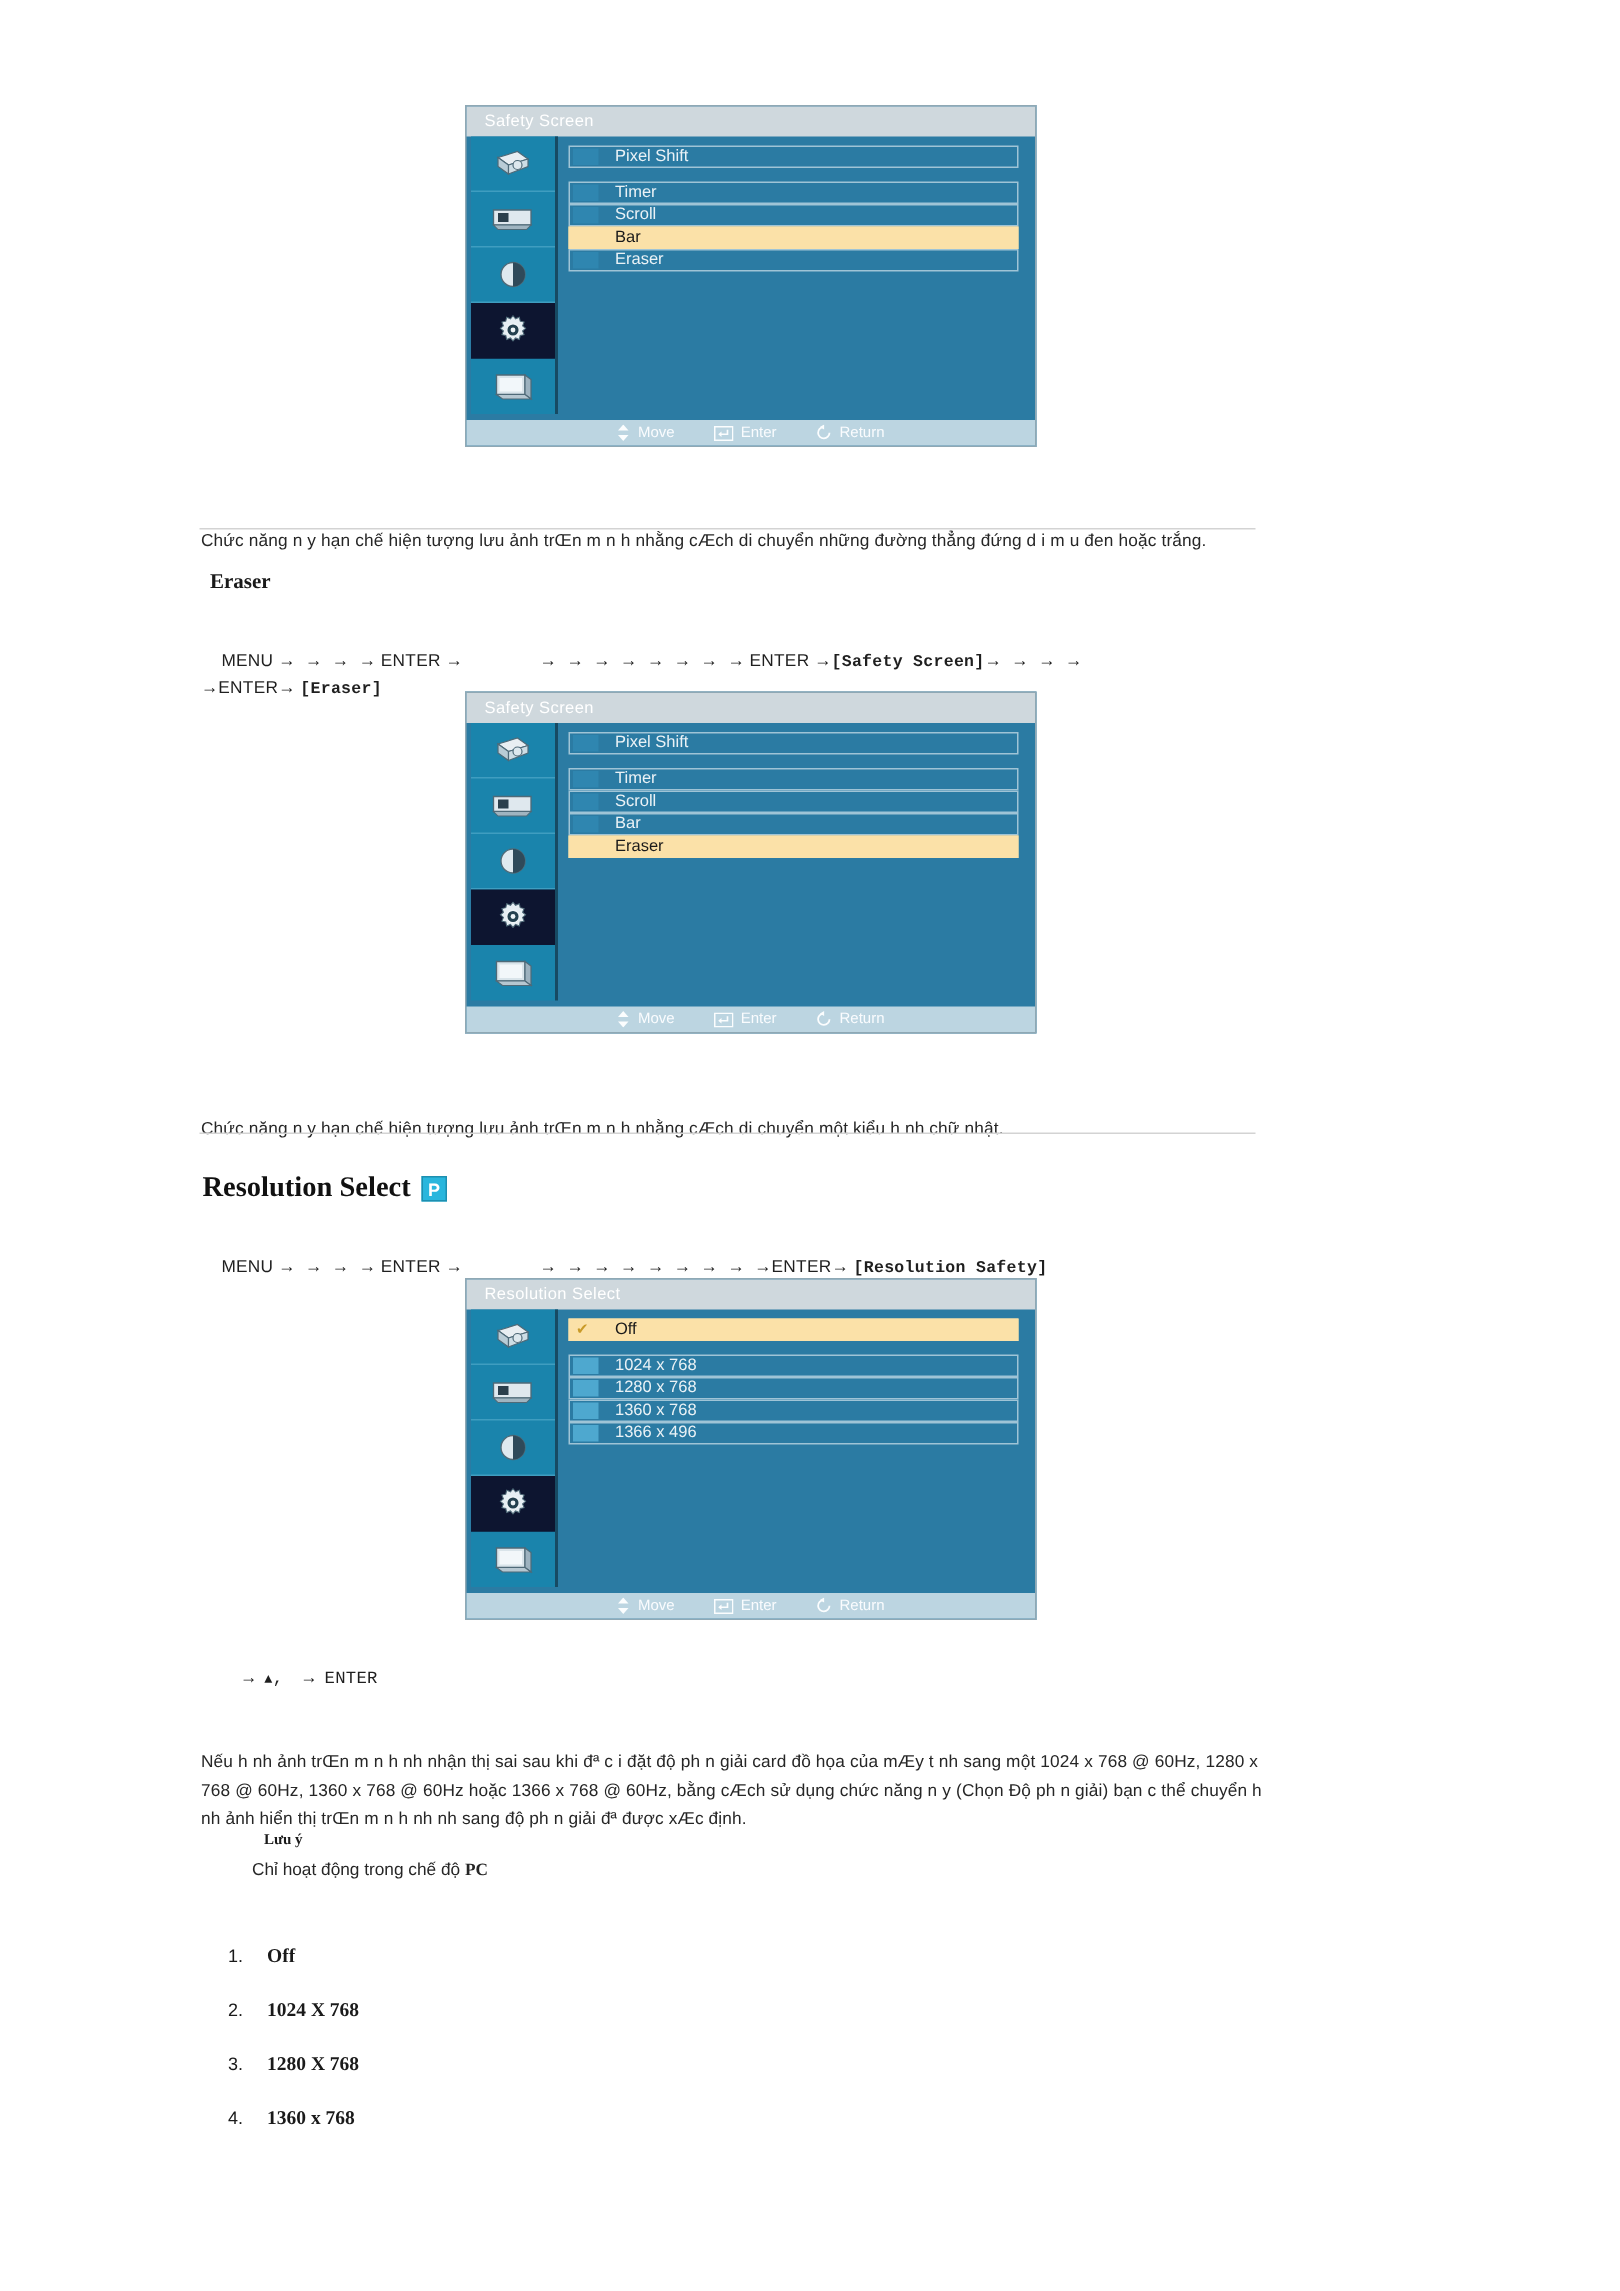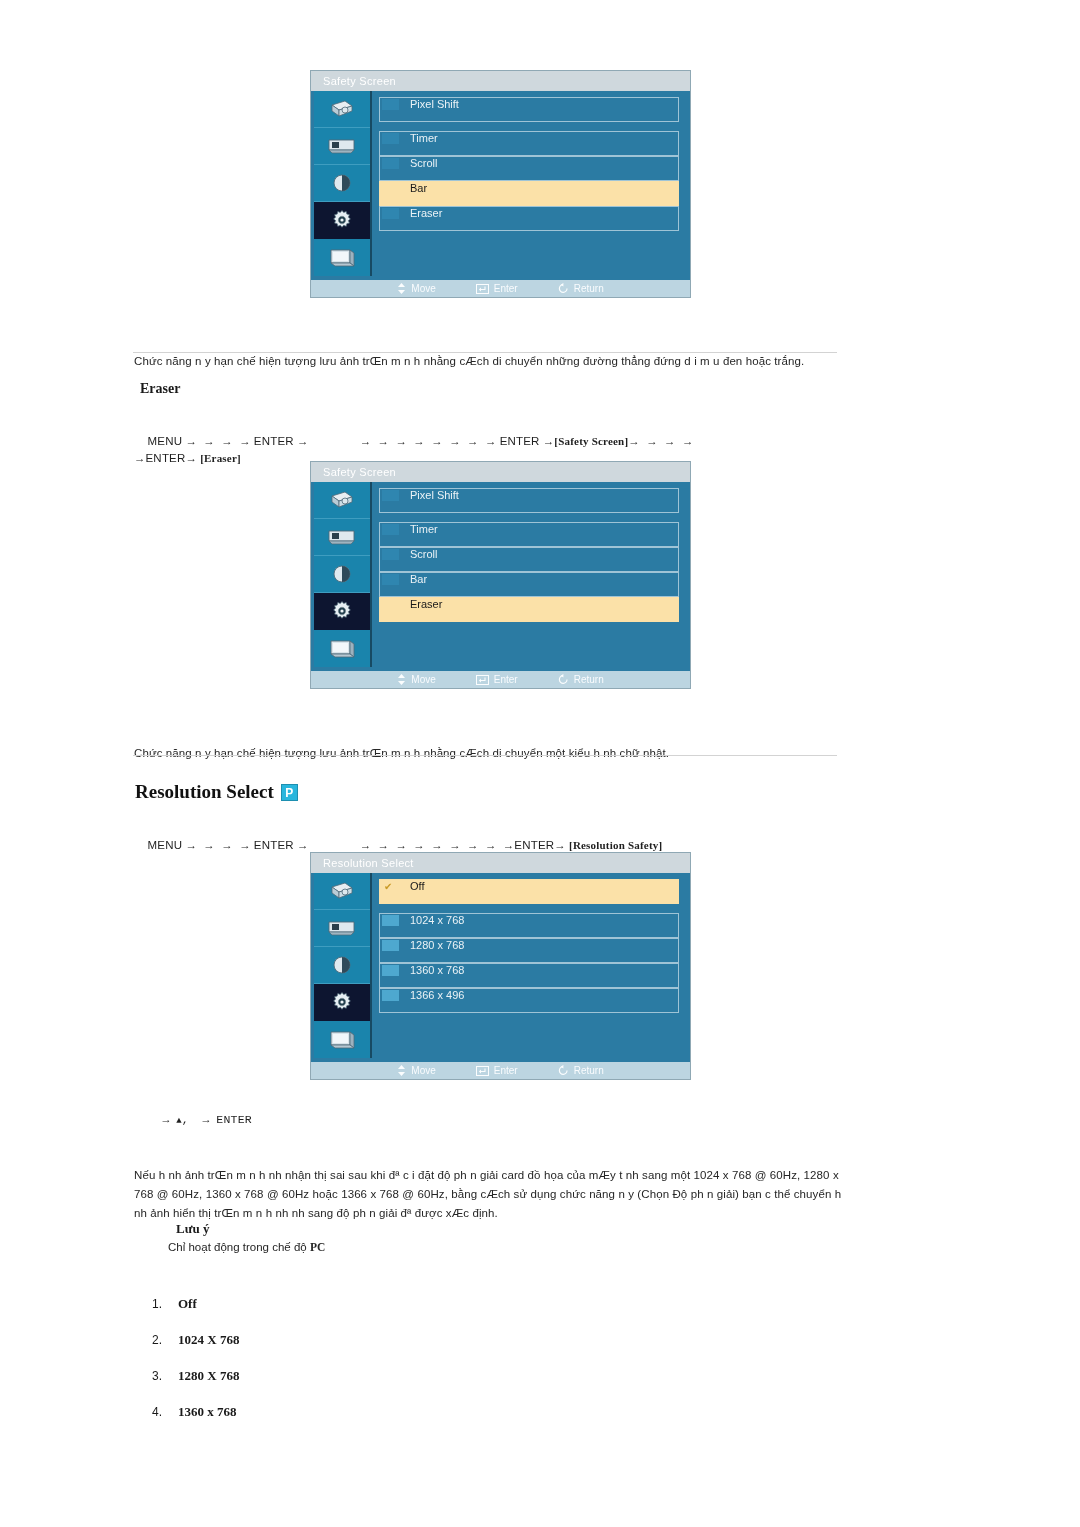--- a/index.html
+++ b/index.html
@@ -93,21 +93,21 @@
   }
 
   .osd-items {
     position: absolute;
     left: 68px;
     top: 26px;
     width: 300px;
   }
   .osd-row {
     position: relative;
-    height: 25px;
+    height: 15px;
     margin-bottom: 0;
     box-sizing: border-box;
     border: 1px solid #9fc4d6;
     background: #2b7ba3;
     color: #eaf2f6;
     font-size: 11px;
     line-height: 13px;
     padding-left: 30px;
   }
   .osd-row.sel {
@@ -138,21 +138,21 @@
     left: 0;
     bottom: 0;
     width: 100%;
     height: 17px;
     background: #bcd5e1;
     color: #f2f8fb;
     font-size: 10px;
     line-height: 17px;
     display: flex;
     justify-content: center;
-    gap: 40px;
+    gap: 26px;
     align-items: center;
   }
   .osd-foot span.grp {
     display: inline-flex;
     align-items: center;
     gap: 5px;
     color: #fafcfe;
   }
 
   
@@ -162,21 +162,21 @@
     font-size: 11.5px;
     line-height: 17px;
     color: #1f1f1f;
     letter-spacing: 0.2px;
     white-space: pre-wrap;
   }
   .menupath .arr { letter-spacing: 0px; }
   .menupath .gap { display: inline-block; width: 48px; }
   .menupath .bk {
     font-weight: bold;
-    font-family: Liberation Serif, serif;
+    font-family: Liberation Mono, monospace;
     font-size: 11px;
   }
 
   
   .h-eraser {
     position: absolute;
     font-family: "Liberation Serif", serif;
     font-weight: bold;
     font-size: 14px;
     color: #1a1a1a;
@@ -204,21 +204,21 @@
     line-height: 16px;
     text-align: center;
     box-sizing: border-box;
   }
 
   
   .note-title {
     position: absolute;
     font-family: "Liberation Serif", serif;
     font-weight: bold;
-    font-size: 13px;
+    font-size: 10px;
     color: #1a1a1a;
   }
   .note-body {
     position: absolute;
     font-family: "Liberation Sans", sans-serif;
     font-size: 11.5px;
     color: #262626;
     margin-left: 16px;
   }
   .note-body b { font-family: "Liberation Serif", serif; }

